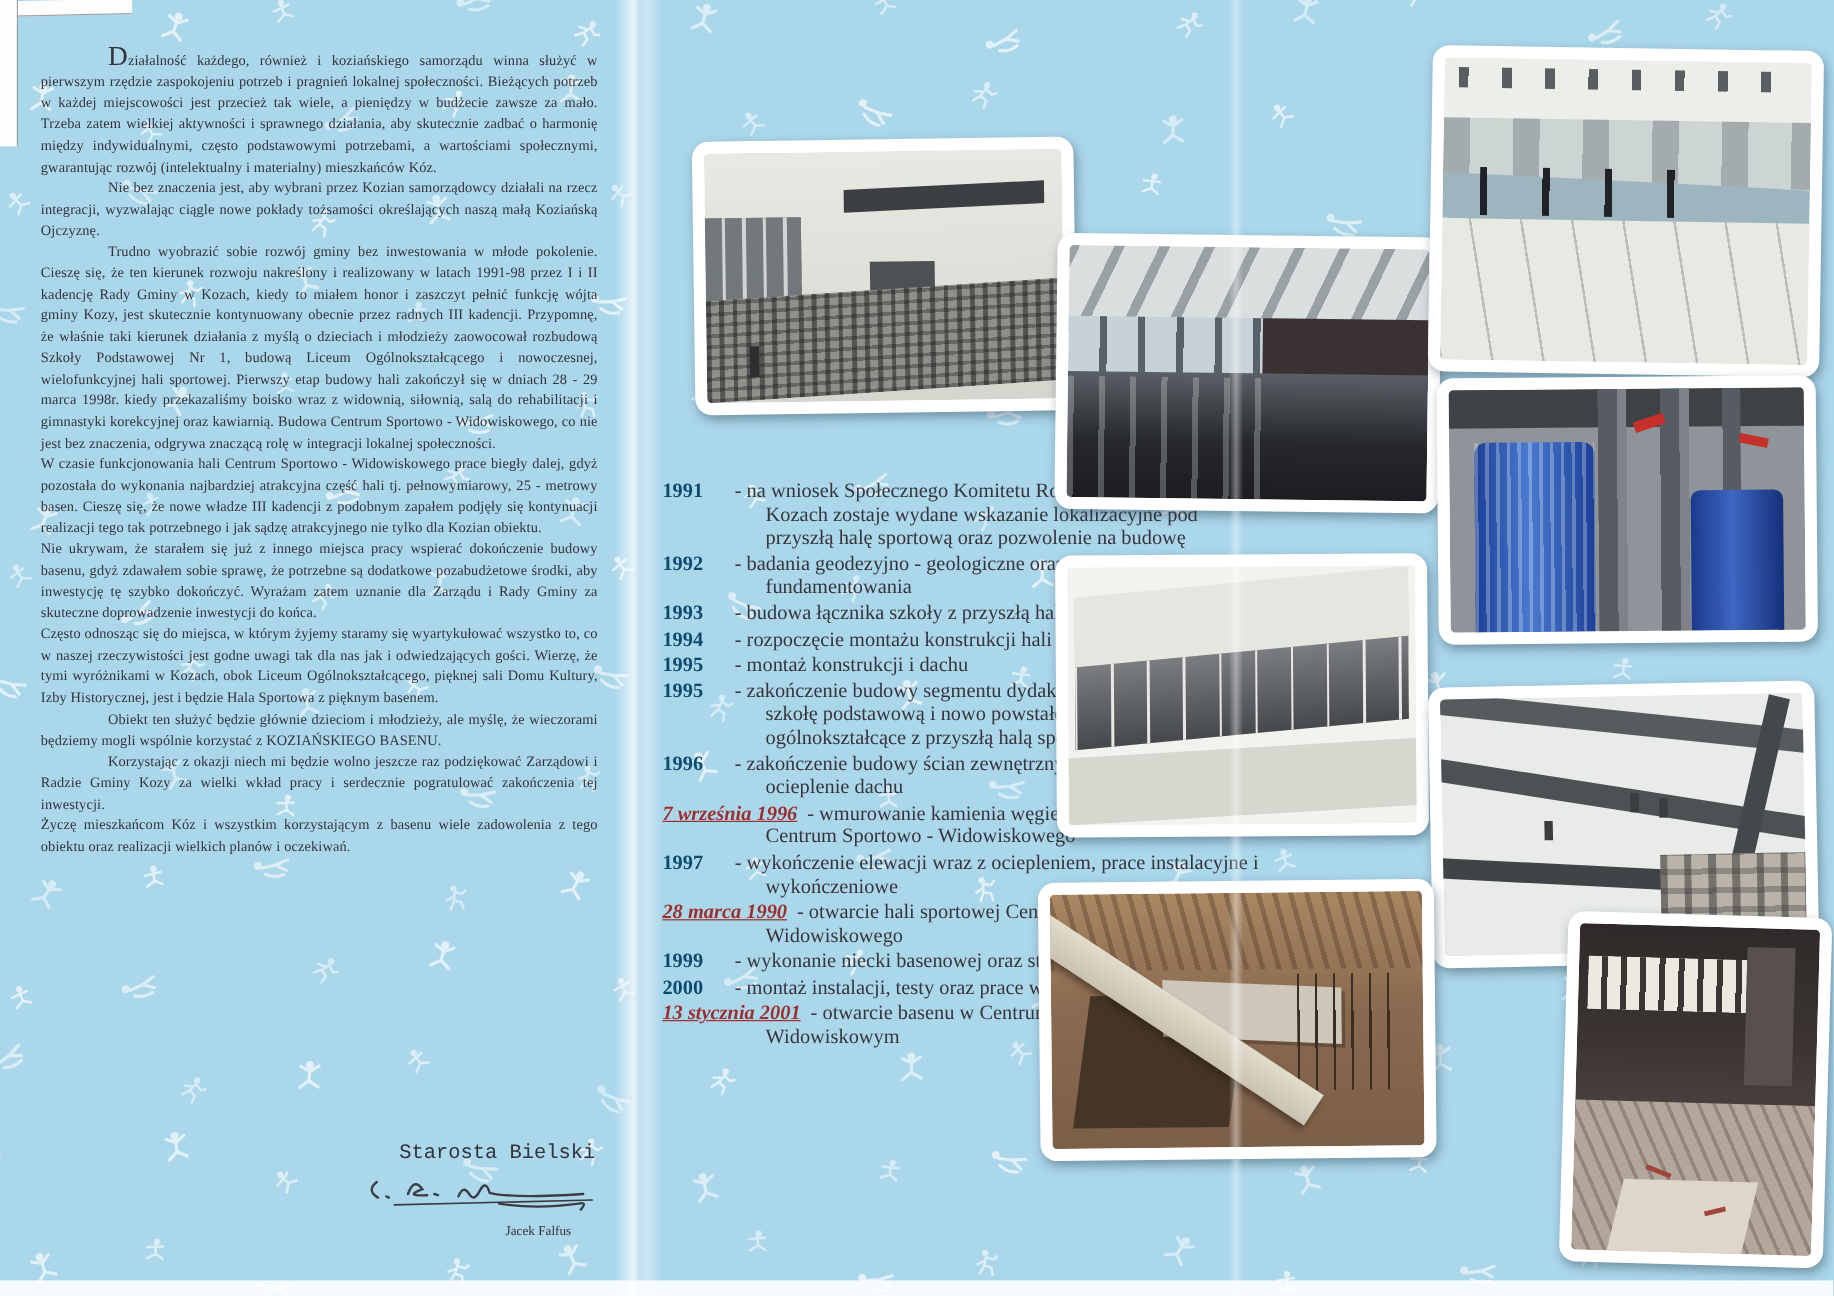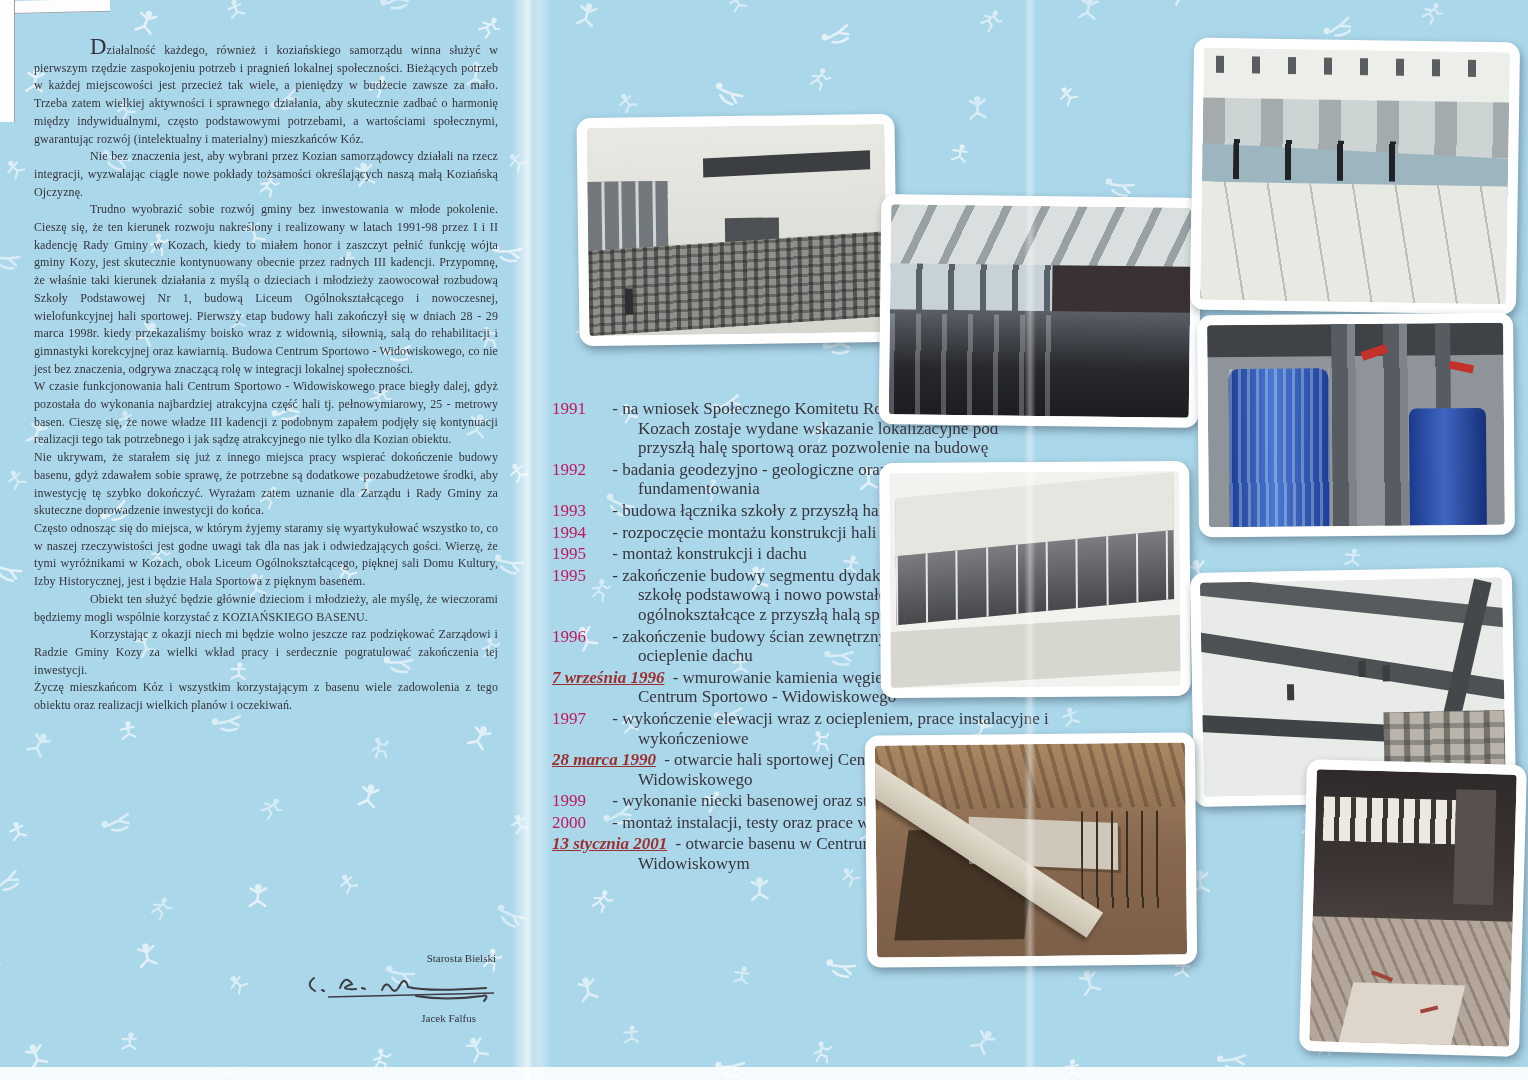--- a/index.html
+++ b/index.html
@@ -26,34 +26,34 @@
     background:linear-gradient(90deg, rgba(255,255,255,0), rgba(255,255,255,.4) 50%, rgba(255,255,255,0));}
 
   
   #letter{position:absolute;left:34px;top:36px;width:464px;z-index:2;
     font-size:12px;line-height:17.7px;color:#34333b;text-align:justify;letter-spacing:.1px;}
   #letter p{margin:0;}
   #letter p.indent{text-indent:56px;}
   #letter p.dropcap::first-letter{font-size:1.9em;line-height:1;}
 
   #signature-block{position:absolute;left:34px;top:952px;width:464px;z-index:2;text-align:right;color:#34333b;}
-  #signature-title{font-size:11px;padding-right:2px;}
+  #signature-title{font-size:17px;padding-right:2px;font-family:Liberation Mono, monospace;}
   #signature-scrawl{margin:2px 0 0 0;}
   #signature-name{font-size:11px;padding-right:22px;margin-top:0px;}
 
   
   #kal-title{position:absolute;left:552px;top:28px;width:470px;z-index:2;text-align:center;
     font-weight:bold;font-size:52px;letter-spacing:2px;color:#1d3b62;}
   #kal-title::first-letter{font-size:1.3em;}
 
   
   #timeline{position:absolute;left:552px;top:399px;width:500px;z-index:2;list-style:none;margin:0;padding:0;
     font-size:17px;line-height:19.6px;color:#37343c;}
   #timeline li{margin:0 0 2px 0;padding-left:86px;text-indent:-86px;}
-  #timeline .year{display:inline-block;width:56px;text-indent:0;font-weight:400;color:#be185d;}
+  #timeline .year{display:inline-block;width:56px;text-indent:0;font-weight:700;color:#0c4a6e;}
   #timeline .year.special{width:auto;font-weight:600;font-style:italic;color:#9c2f2e;
     text-decoration:underline;padding-right:4px;}
   #timeline .txt{color:#37343c;}
 
   
   .photo{position:absolute;background:#fff;border-radius:14px;padding:10px;
     box-shadow:2px 4px 9px rgba(40,60,75,.45);z-index:3;}
   .photo .ph-in{position:relative;width:100%;height:100%;overflow:hidden;border-radius:4px;}
   .photo .ph-in > div{position:absolute;}
 

